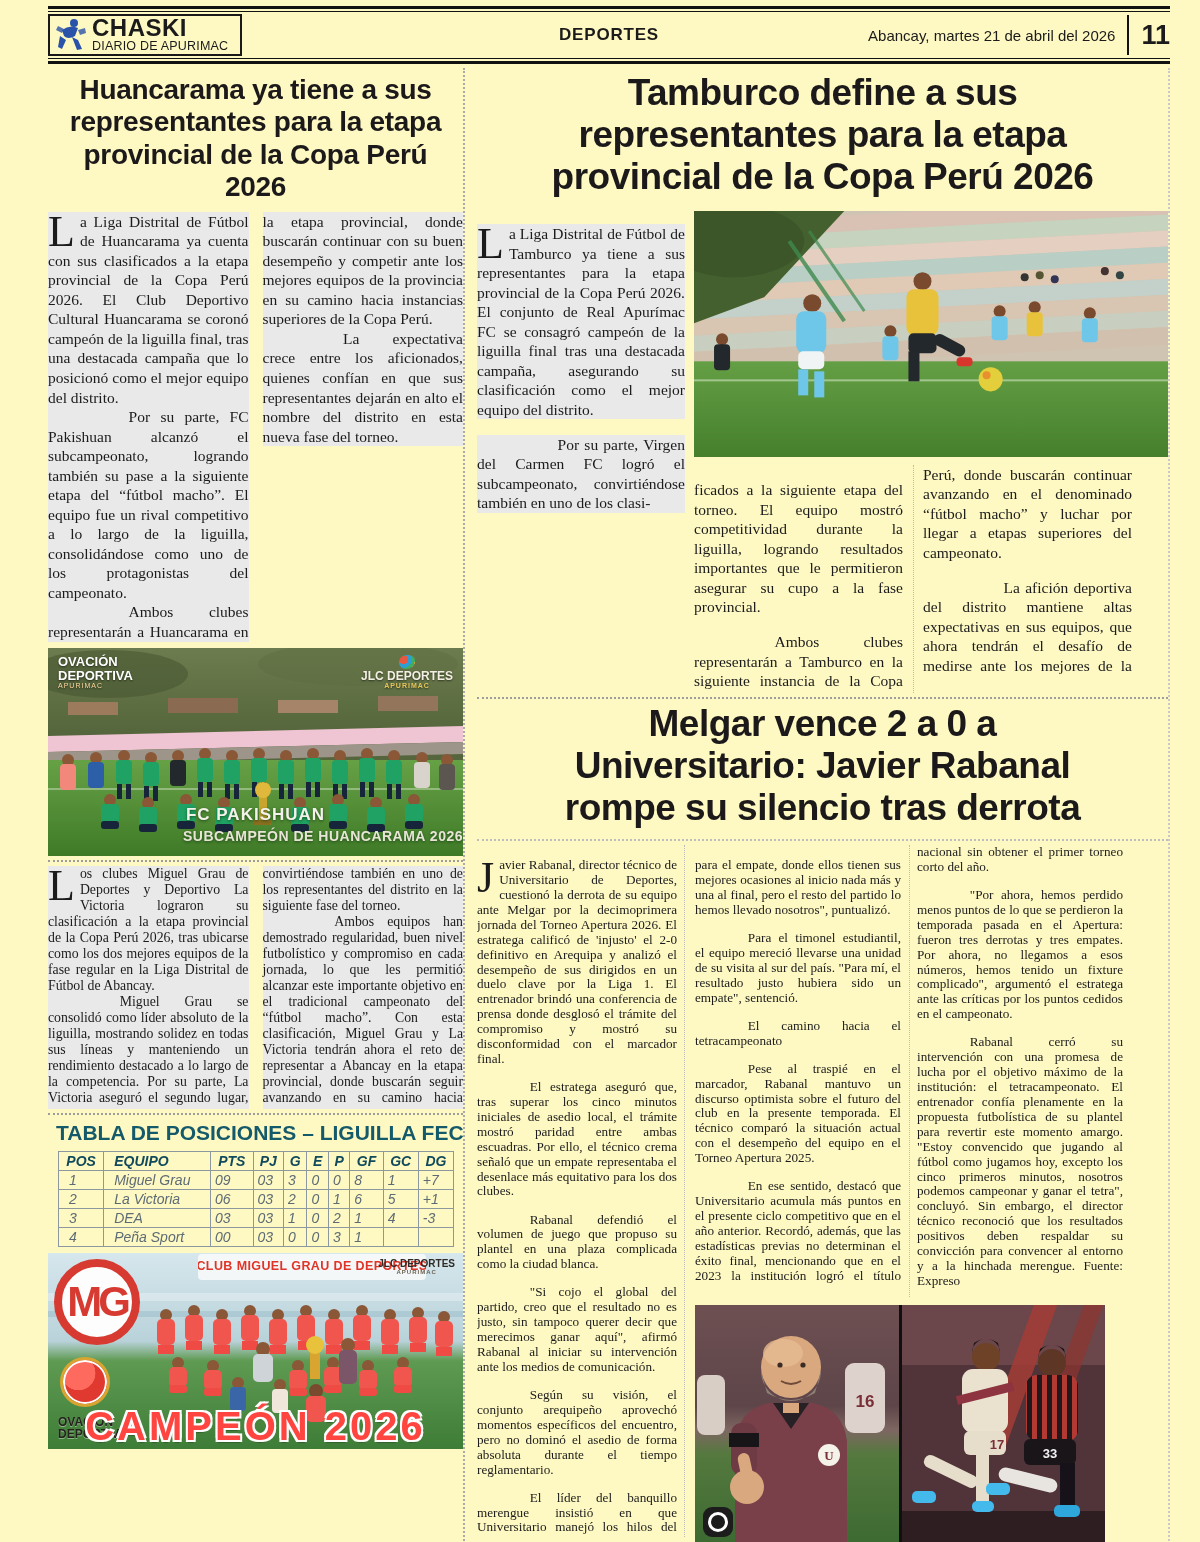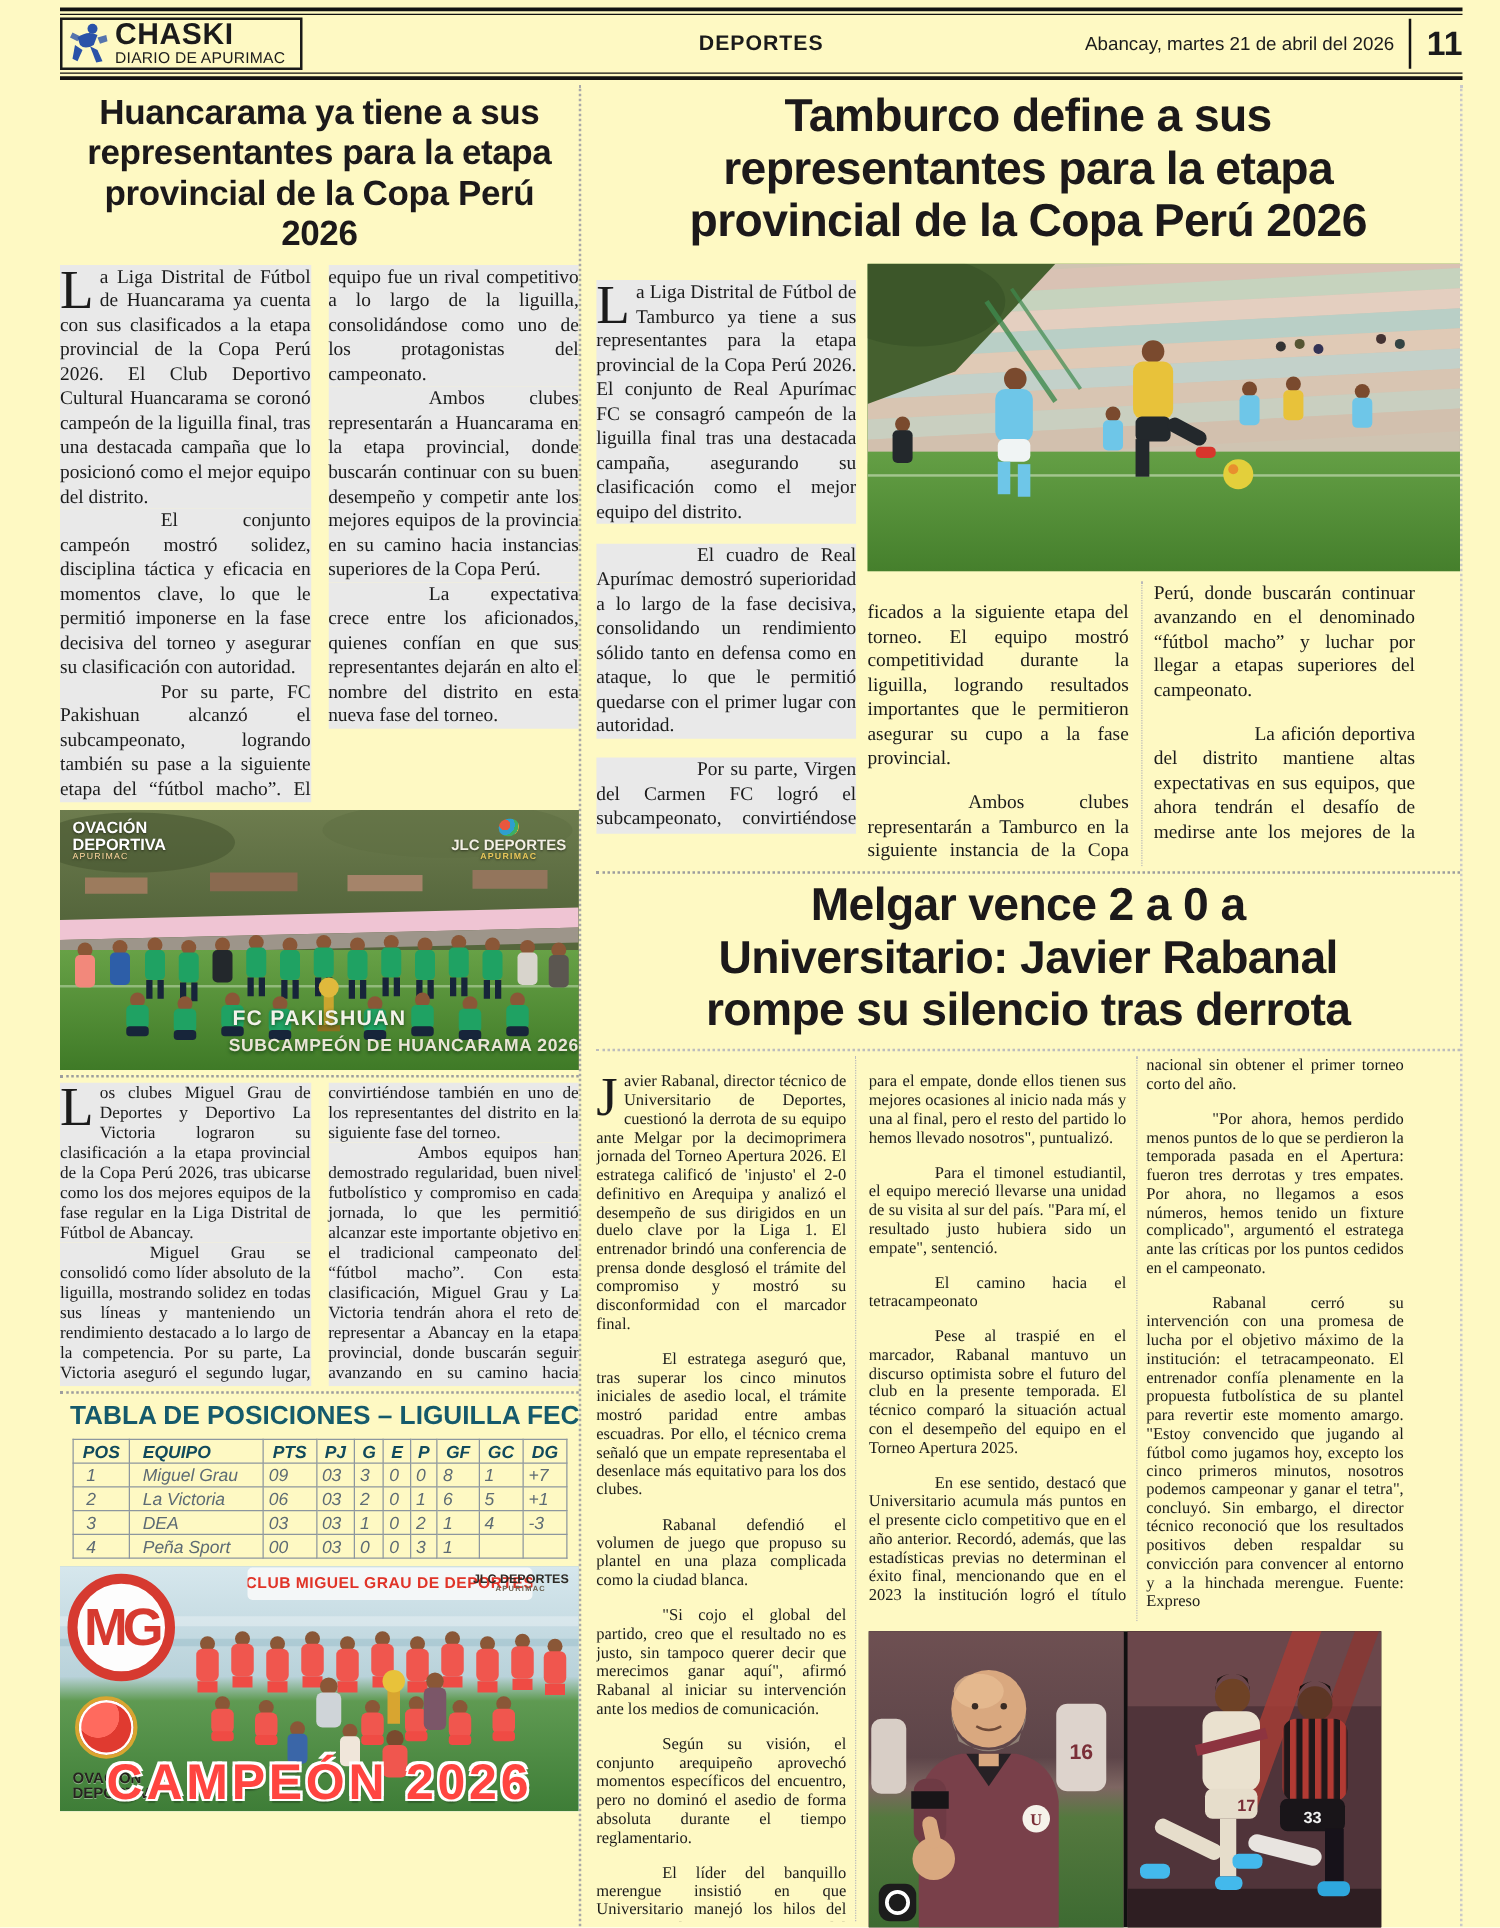--- a/index.html
+++ b/index.html
@@ -143,21 +143,20 @@
 
       <h1 class="hl small">
         <span class="tl">Huancarama ya tiene a sus</span>
         <span class="tl">representantes para la etapa</span>
         <span class="tl">provincial de la Copa Perú</span>
         <span class="tl">2026</span>
       </h1>
 
       <div class="bcols f15 h430 shade">
         <p><span class="drop">L</span><span>a Liga Distrital de Fútbol de Huancarama ya cuenta con sus clasificados a la etapa provincial de la Copa Perú 2026. El Club Deportivo Cultural Huancarama se coronó campeón de la liguilla final, tras una destacada campaña que lo posicionó como el mejor equipo del distrito.</span></p>
-        <p class="ind">El conjunto campeón mostró solidez, disciplina táctica y eficacia en momentos clave, lo que le permitió imponerse en la fase decisiva del torneo y asegurar su clasificación con autoridad.</p>
         <p class="ind">Por su parte, FC Pakishuan alcanzó el subcampeonato, logrando también su pase a la siguiente etapa del “fútbol macho”. El equipo fue un rival competitivo a lo largo de la liguilla, consolidándose como uno de los protagonistas del campeonato.</p>
         <p class="ind">Ambos clubes representarán a Huancarama en la etapa provincial, donde buscarán continuar con su buen desempeño y competir ante los mejores equipos de la provincia en su camino hacia instancias superiores de la Copa Perú.</p>
         <p class="ind">La expectativa crece entre los aficionados, quienes confían en que sus representantes dejarán en alto el nombre del distrito en esta nueva fase del torneo.</p>
       </div>
 
       <figure class="photo1">
         <svg viewBox="0 0 415 208" preserveAspectRatio="none">
           <defs>
             <linearGradient id="g1h" x1="0" y1="0" x2="0" y2="1">
                 <stop offset="0" stop-color="#6d7c4e"></stop>
@@ -388,21 +387,20 @@
 
       <h1 class="hl big">
         <span class="tl">Tamburco define a sus</span>
         <span class="tl">representantes para la etapa</span>
         <span class="tl">provincial de la Copa Perú 2026</span>
       </h1>
 
       <div class="tamburco">
         <div class="t-col1 f15 shade">
           <p><span class="drop">L</span><span>a Liga Distrital de Fútbol de Tamburco ya tiene a sus representantes para la etapa provincial de la Copa Perú 2026. El conjunto de Real Apurímac FC se consagró campeón de la liguilla final tras una destacada campaña, asegurando su clasificación como el mejor equipo del distrito.</span></p>
-          <p class="ind">El cuadro de Real Apurímac demostró superioridad a lo largo de la fase decisiva, consolidando un rendimiento sólido tanto en defensa como en ataque, lo que le permitió quedarse con el primer lugar con autoridad.</p>
           <p class="ind">Por su parte, Virgen del Carmen FC logró el subcampeonato, convirtiéndose también en uno de los clasi-</p>
         </div>
         <div class="t-right">
           <figure class="photo-match1">
             <svg viewBox="0 0 473 246" preserveAspectRatio="none">
               <defs>
                 <linearGradient id="g3f" x1="0" y1="0" x2="0" y2="1">
                     <stop offset="0" stop-color="#649f45"></stop>
                     <stop offset="1" stop-color="#457f2c"></stop>
                   </linearGradient>

